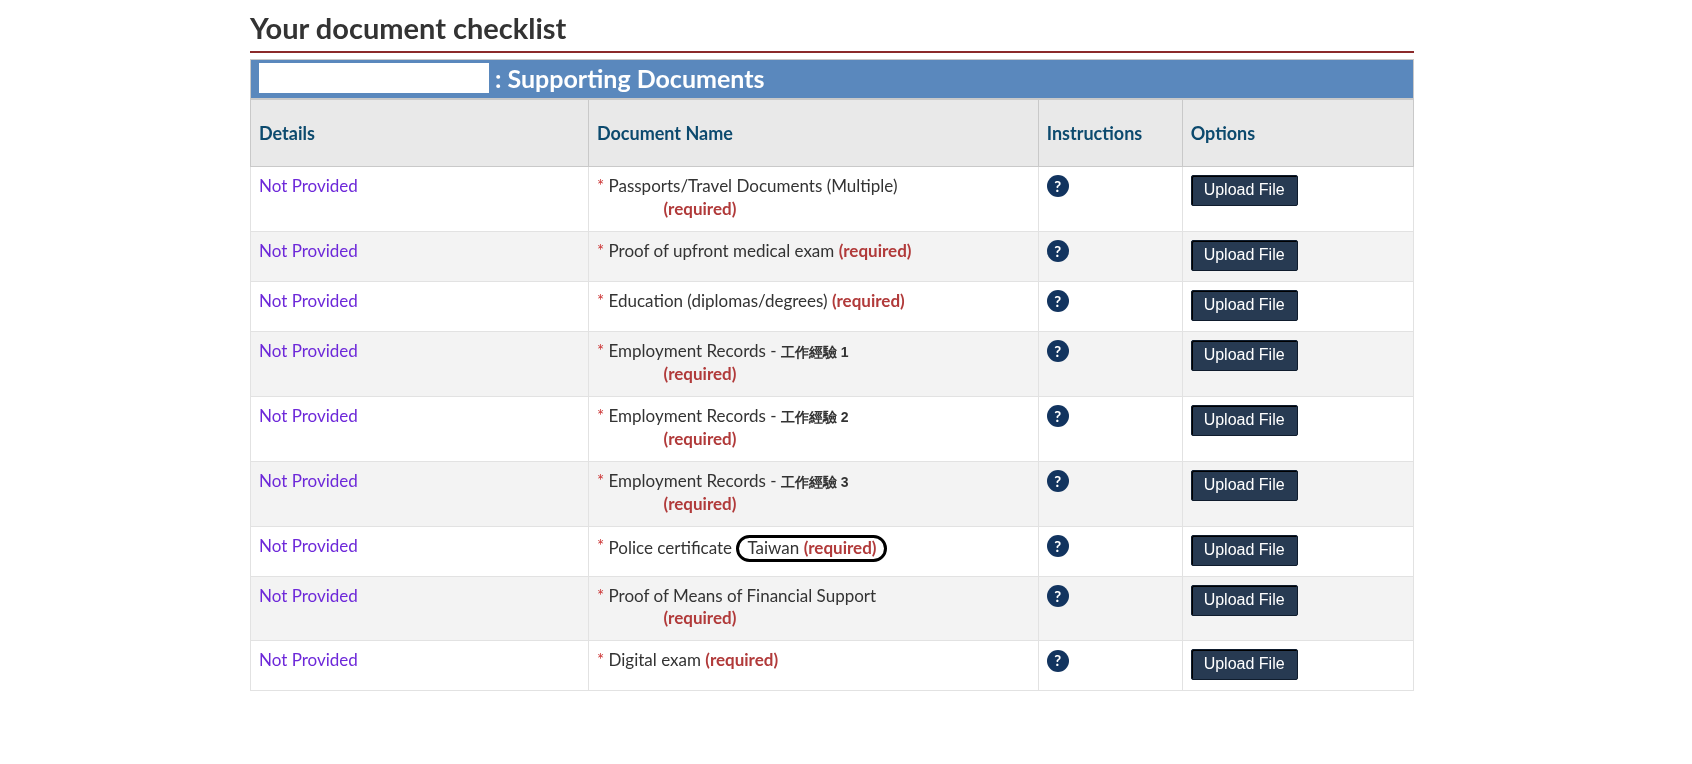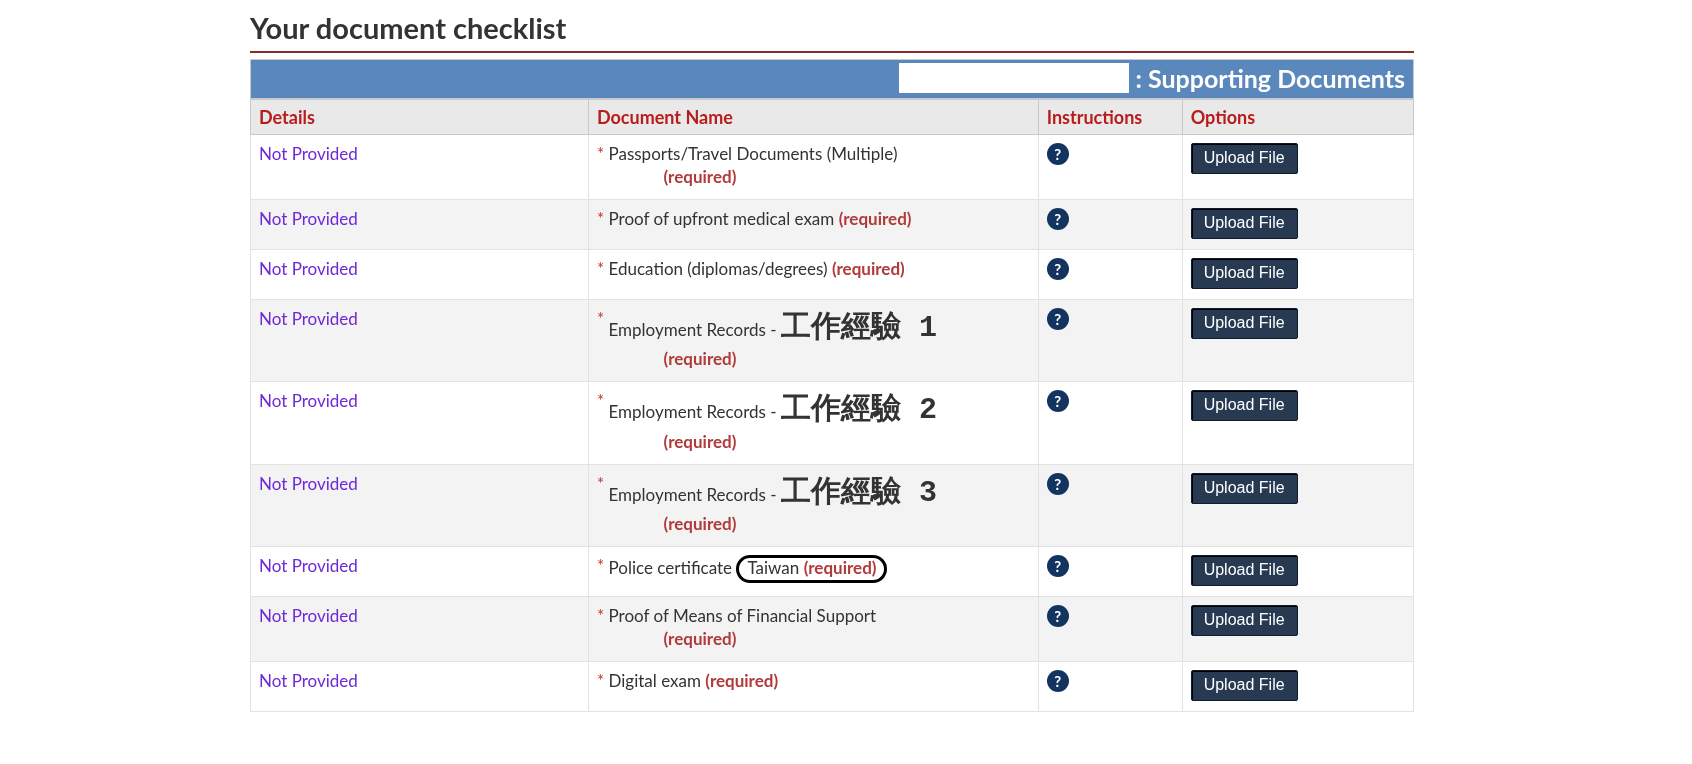--- a/index.html
+++ b/index.html
@@ -26,42 +26,41 @@
     background: #5a88bd;
     color: #fff;
     font-size: 25px;
     font-weight: 700;
     padding: 3px 8px 5px 8px;
     margin-top: 6px;
     border: 1px solid #c9c9c9;
     box-sizing: border-box;
     display: flex;
     align-items: center;
-    justify-content: flex-end;
   }
   .redact-box {
     background: #fff;
     display: inline-block;
     width: 230px;
     height: 30px;
     margin-right: 6px;
   }
   table.doc-table {
     border-collapse: collapse;
     width: 100%;
     border: 1px solid #c9c9c9;
   }
   table.doc-table th {
     background: #e9e9e9;
     text-align: left;
     font-weight: 700;
     font-size: 18px;
-    padding: 6px 8px;
+    padding: 22px 8px;
     border: 1px solid #c9c9c9;
-    color: #b91c1c;
+    color: #0c4a6e;
   }
   table.doc-table td {
     padding: 8px 8px 10px 8px;
     border: 1px solid #e2e2e2;
     vertical-align: top;
     font-size: 17px;
     line-height: 1.35;
   }
   table.doc-table tr.alt td {
     background: #f3f3f3;
@@ -77,22 +76,22 @@
   .doc-name-wrap {
     display: inline-block;
     vertical-align: top;
   }
   .required {
     color: #b13a3a;
     font-weight: 700;
   }
   .cjk {
     font-weight: 700;
-    font-size: 30px;
-    font-family: Liberation Mono, monospace;
+    font-size: 14px;
+    font-family: Liberation Sans, sans-serif;
   }
   .circled {
     display: inline-block;
     border: 3px solid #000;
     border-radius: 16px;
     padding: 0 8px 1px 8px;
     line-height: 1.2;
   }
   .help-icon {
     display: inline-flex;

